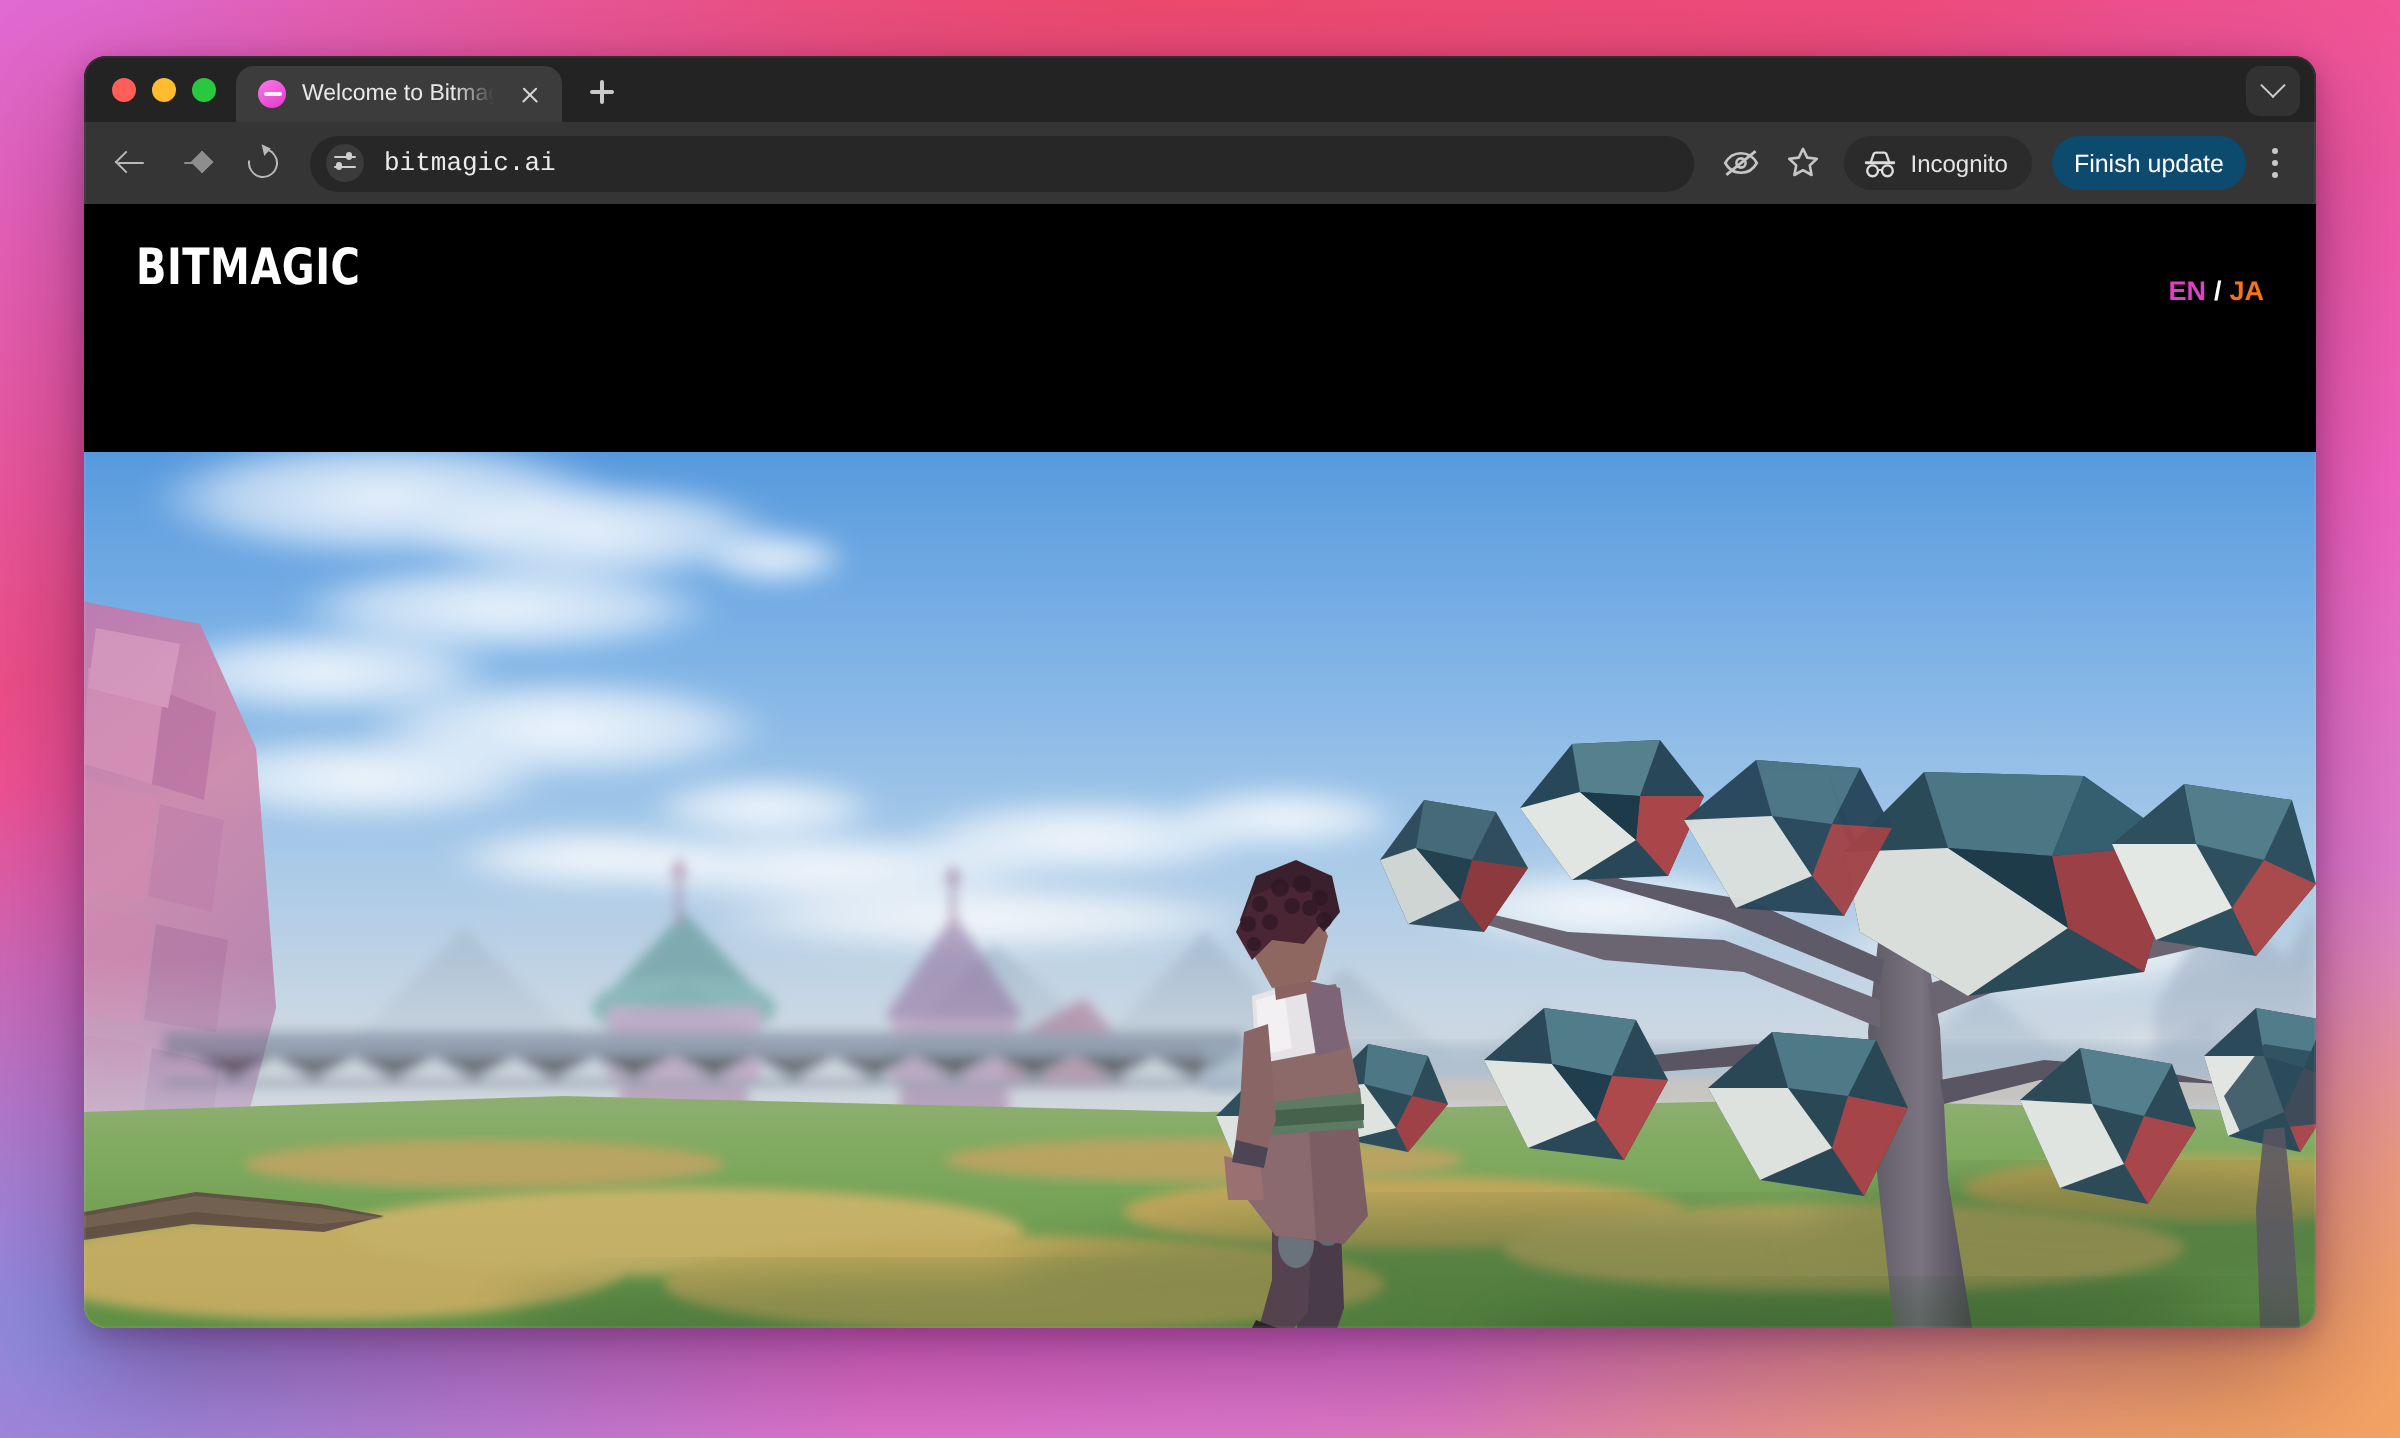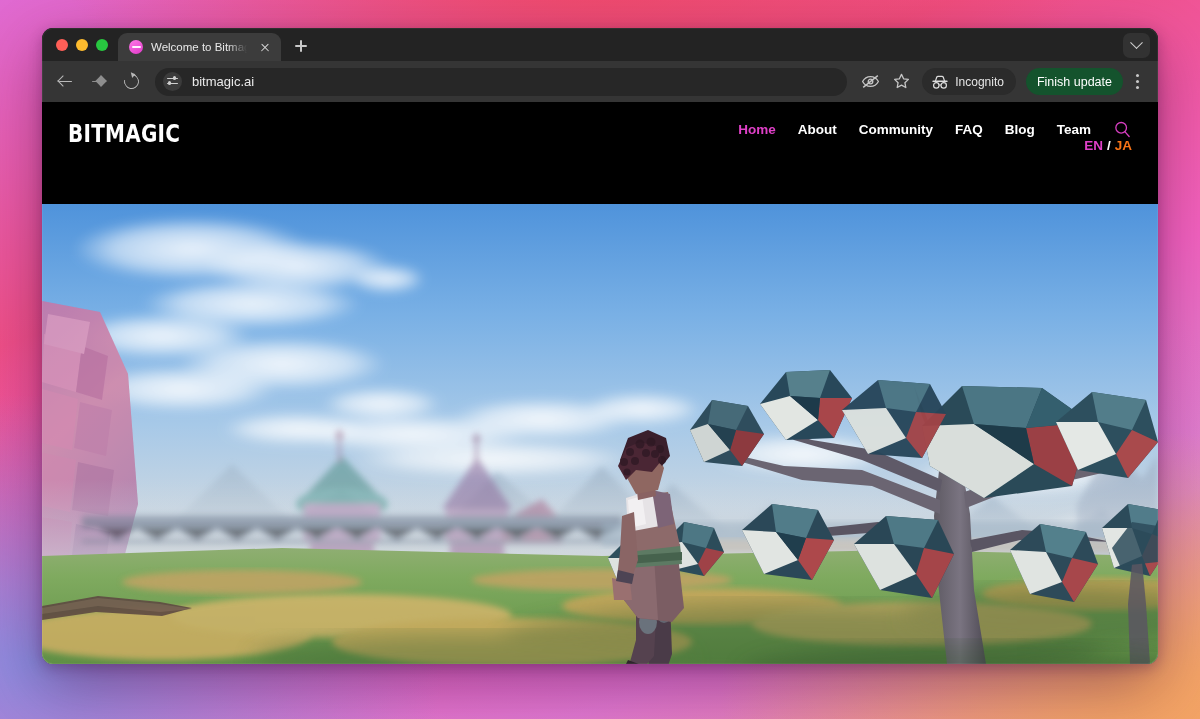--- a/index.html
+++ b/index.html
@@ -196,20 +196,21 @@
     flex: 1 1 auto;
     height: 28px;
     background: #272727;
     border-radius: 14px;
     display: flex;
     align-items: center;
     gap: 10px;
     padding: 0 14px 0 8px;
     margin-left: 6px;
     margin-right: 6px;
+    font-family: Liberation Mono, monospace;
   }
   .tune-ico {
     width: 19px; height: 19px;
     border-radius: 50%;
     background: #3b3b3b;
     position: relative;
     flex: 0 0 auto;
   }
   .tune-ico i {
     position: absolute;
@@ -241,21 +242,21 @@
     flex: 0 0 auto;
     margin-left: 4px;
     text-align: center;
   }
   .incognito-label { font-size: 12px; color: #e4e4e4; }
 
   .update-btn {
     height: 27px;
     padding: 12px 11px;
     border-radius: 14px;
-    background: #14532d;
+    background: #0c4a6e;
     color: #ffffff;
     font-size: 12.5px;
     display: flex; align-items: center;
     flex: 0 0 auto;
     margin-left: 7px;
   }
   .kebab {
     width: 22px; height: 28px;
     display: flex; flex-direction: column; align-items: center; justify-content: center;
     gap: 2.6px;
@@ -265,21 +266,21 @@
 
   
   .page {
     height: 562px;
     background: #000;
     position: relative;
     overflow: hidden;
   }
 
   .site-header {
-    height: 102px;
+    height: 124px;
     background: #000;
     position: relative;
     z-index: 5;
   }
   .logo {
     position: absolute;
     left: 26px; top: 17px;
     font-family: "DejaVu Sans", sans-serif;
     font-weight: 700;
     font-size: 25px;
@@ -418,34 +419,20 @@
           <span></span>
       </div>
     </div>
 
     <div class="page">
 
       <div class="site-header">
 
         <div class="logo">BITMAGIC</div>
 
-        <nav class="mainnav">
-          <span class="nav-link active">Home</span>
-          <span class="nav-link">About</span>
-          <span class="nav-link">Community</span>
-          <span class="nav-link">FAQ</span>
-          <span class="nav-link">Blog</span>
-          <span class="nav-link">Team</span>
-          <span>
-            <svg class="search-ico" viewBox="0 0 20 20">
-              <circle cx="8.6" cy="8.2" r="5.6" fill="none" stroke="#d63ec0" stroke-width="1.4"></circle>
-              <line x1="12.7" y1="12.5" x2="17" y2="17.4" stroke="#d63ec0" stroke-width="1.4" stroke-linecap="round"></line>
-            </svg>
-          </span>
-        </nav>
 
         <div class="langbar">
           <span class="lang-en">EN</span>
           <span class="lang-sep">/</span>
           <span class="lang-ja">JA</span>
         </div>
       </div>
 
       <div class="hero">
         <svg viewBox="0 0 1116 460" preserveAspectRatio="none">

